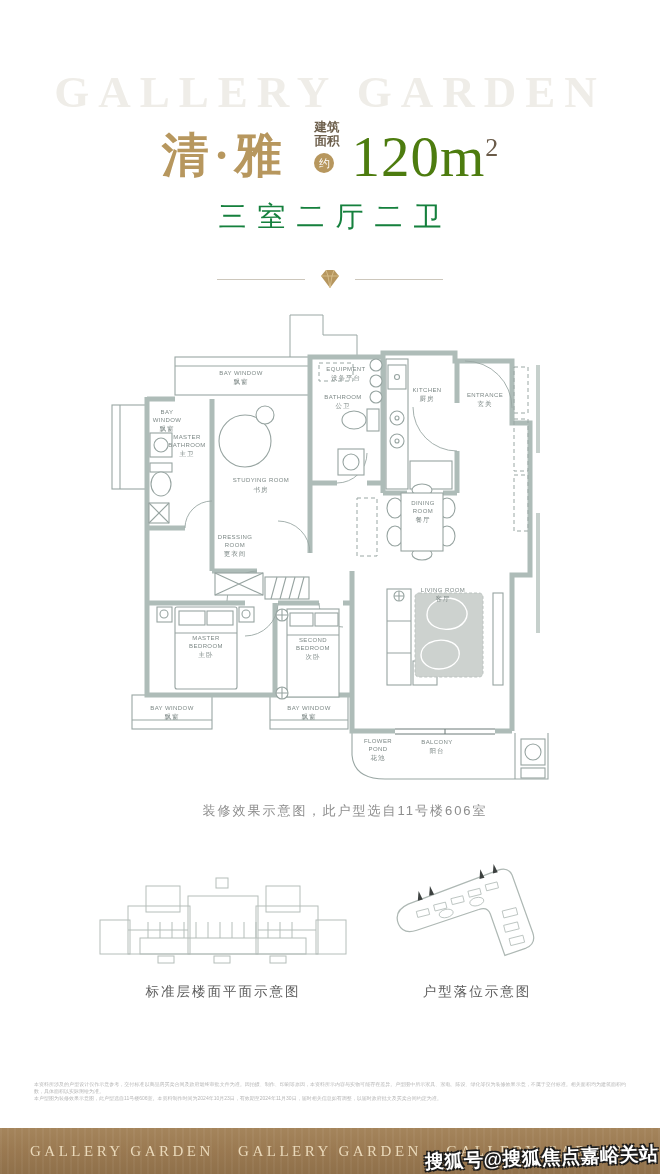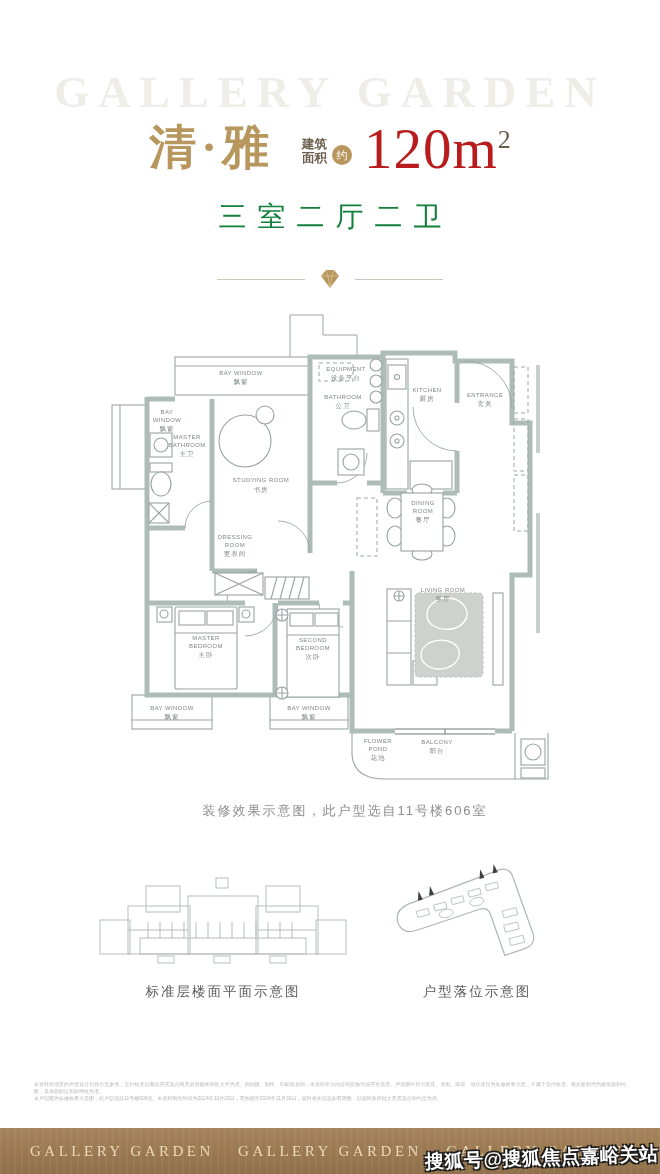--- a/index.html
+++ b/index.html
@@ -6,27 +6,27 @@
   .page{position:relative;width:660px;height:1174px;background:#ffffff;overflow:hidden;
         font-family:"Liberation Sans",sans-serif;}
   
   .brand-wm{position:absolute;top:66px;left:0;width:100%;text-align:center;
     font-family:"Liberation Serif",serif;font-weight:bold;font-size:45px;
     letter-spacing:9px;color:#efede8;white-space:nowrap;}
   .title-row{position:absolute;top:120px;left:0;width:100%;display:flex;
     justify-content:center;align-items:flex-end;gap:10px;}
   .qingya{font-family:"Liberation Serif",serif;font-weight:bold;font-size:47px;
     line-height:1.15;color:#b7975e;letter-spacing:5px;}
-  .area-group{display:flex;align-items:flex-end;gap:5px;margin:0 2px 9px 18px;}
+  .area-group{display:flex;align-items:flex-start;gap:5px;margin:0 2px 9px 18px;flex-direction:column;}
   .area-label{font-family:"Liberation Serif",serif;font-size:12.5px;line-height:14px;
     color:#6e604d;font-weight:bold;text-align:center;}
   .approx-badge{width:20px;height:20px;border-radius:50%;background:#b7975e;color:#fff;
     font-size:11px;line-height:20px;text-align:center;font-family:"Liberation Serif",serif;}
   .area-value{font-family:"Liberation Serif",serif;font-size:57px;line-height:.88;
-    color:#b91c1c;letter-spacing:1px;}
+    color:#4d7c0f;letter-spacing:1px;}
   .area-sup{font-family:"Liberation Serif",serif;font-size:26px;color:#6a5b49;
     vertical-align:20px;}
   .subtitle{position:absolute;top:198px;left:0;width:100%;text-align:center;
     font-family:"Liberation Serif",serif;font-size:28px;letter-spacing:11px;
     color:#15803d;text-indent:11px;}
   .divider{position:absolute;top:268px;left:0;width:100%;display:flex;
     justify-content:center;align-items:center;gap:13px;}
   .divider .line{width:88px;height:1px;background:#cdc7bc;}
   
   .plan{position:absolute;left:95px;top:303px;width:460px;height:492px;}

